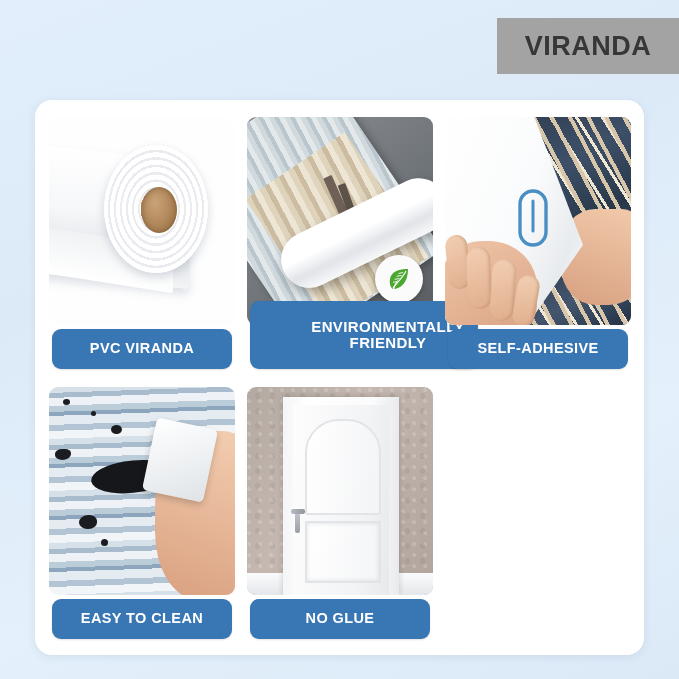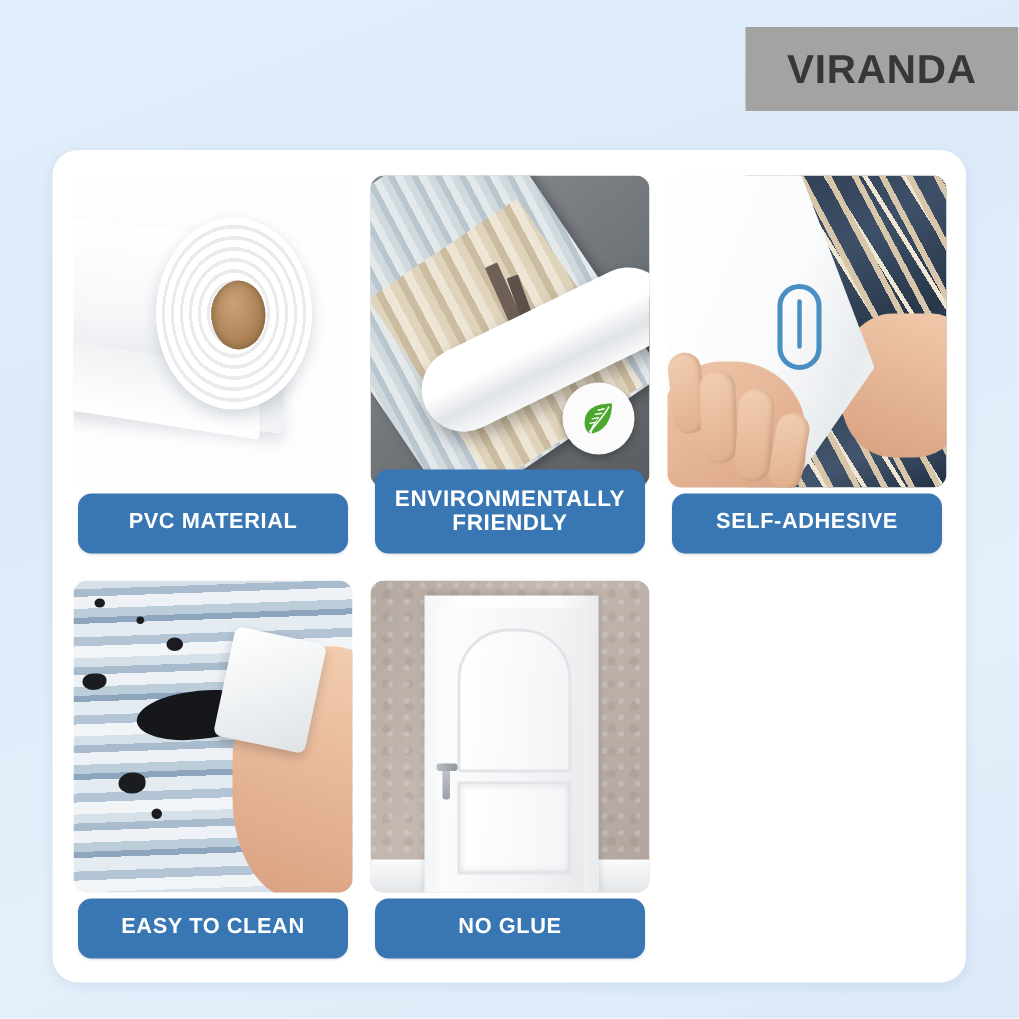--- a/index.html
+++ b/index.html
@@ -42,21 +42,21 @@
   .thumb{
     position:absolute;left:0;top:0;width:186px;height:208px;
     border-radius:9px;overflow:hidden;
   }
   .banner{
     position:absolute;left:3px;bottom:0;width:180px;height:40px;
     background:#3877b4;border-radius:9px;
     display:flex;align-items:center;justify-content:center;text-align:center;
     box-shadow:0 1px 2px rgba(0,0,0,.12);
   }
-  .banner.tall{height:56px;}
+  .banner.tall{height:68px;padding-left:48px;}
   .banner-label{
     color:#ffffff;font-weight:bold;font-size:14.5px;letter-spacing:.4px;
     line-height:1.08;white-space:pre-line;
   }
   .banner.tall .banner-label{font-size:15px;}
 
   
   
   .pvc-bg{position:absolute;inset:0;background:#fefefe;}
   .pvc-sheet{
@@ -253,21 +253,21 @@
 
     <div class="card">
       <div class="thumb">
         <div class="pvc-bg"></div>
         <div class="pvc-sheet"></div>
         <div class="pvc-edge"></div>
         <div class="pvc-roll"></div>
         <div class="pvc-core"></div>
       </div>
       <div class="banner">
-        <span class="banner-label">PVC MATERIAL</span>
+        <span class="banner-label">PVC VIRANDA</span>
       </div>
     </div>
 
     <div class="card">
       <div class="thumb">
         <div class="env-bg"></div>
         <div class="env-print"></div>
         <div class="env-print2"></div>
         <div class="env-post"></div>
         <div class="env-post2"></div>

